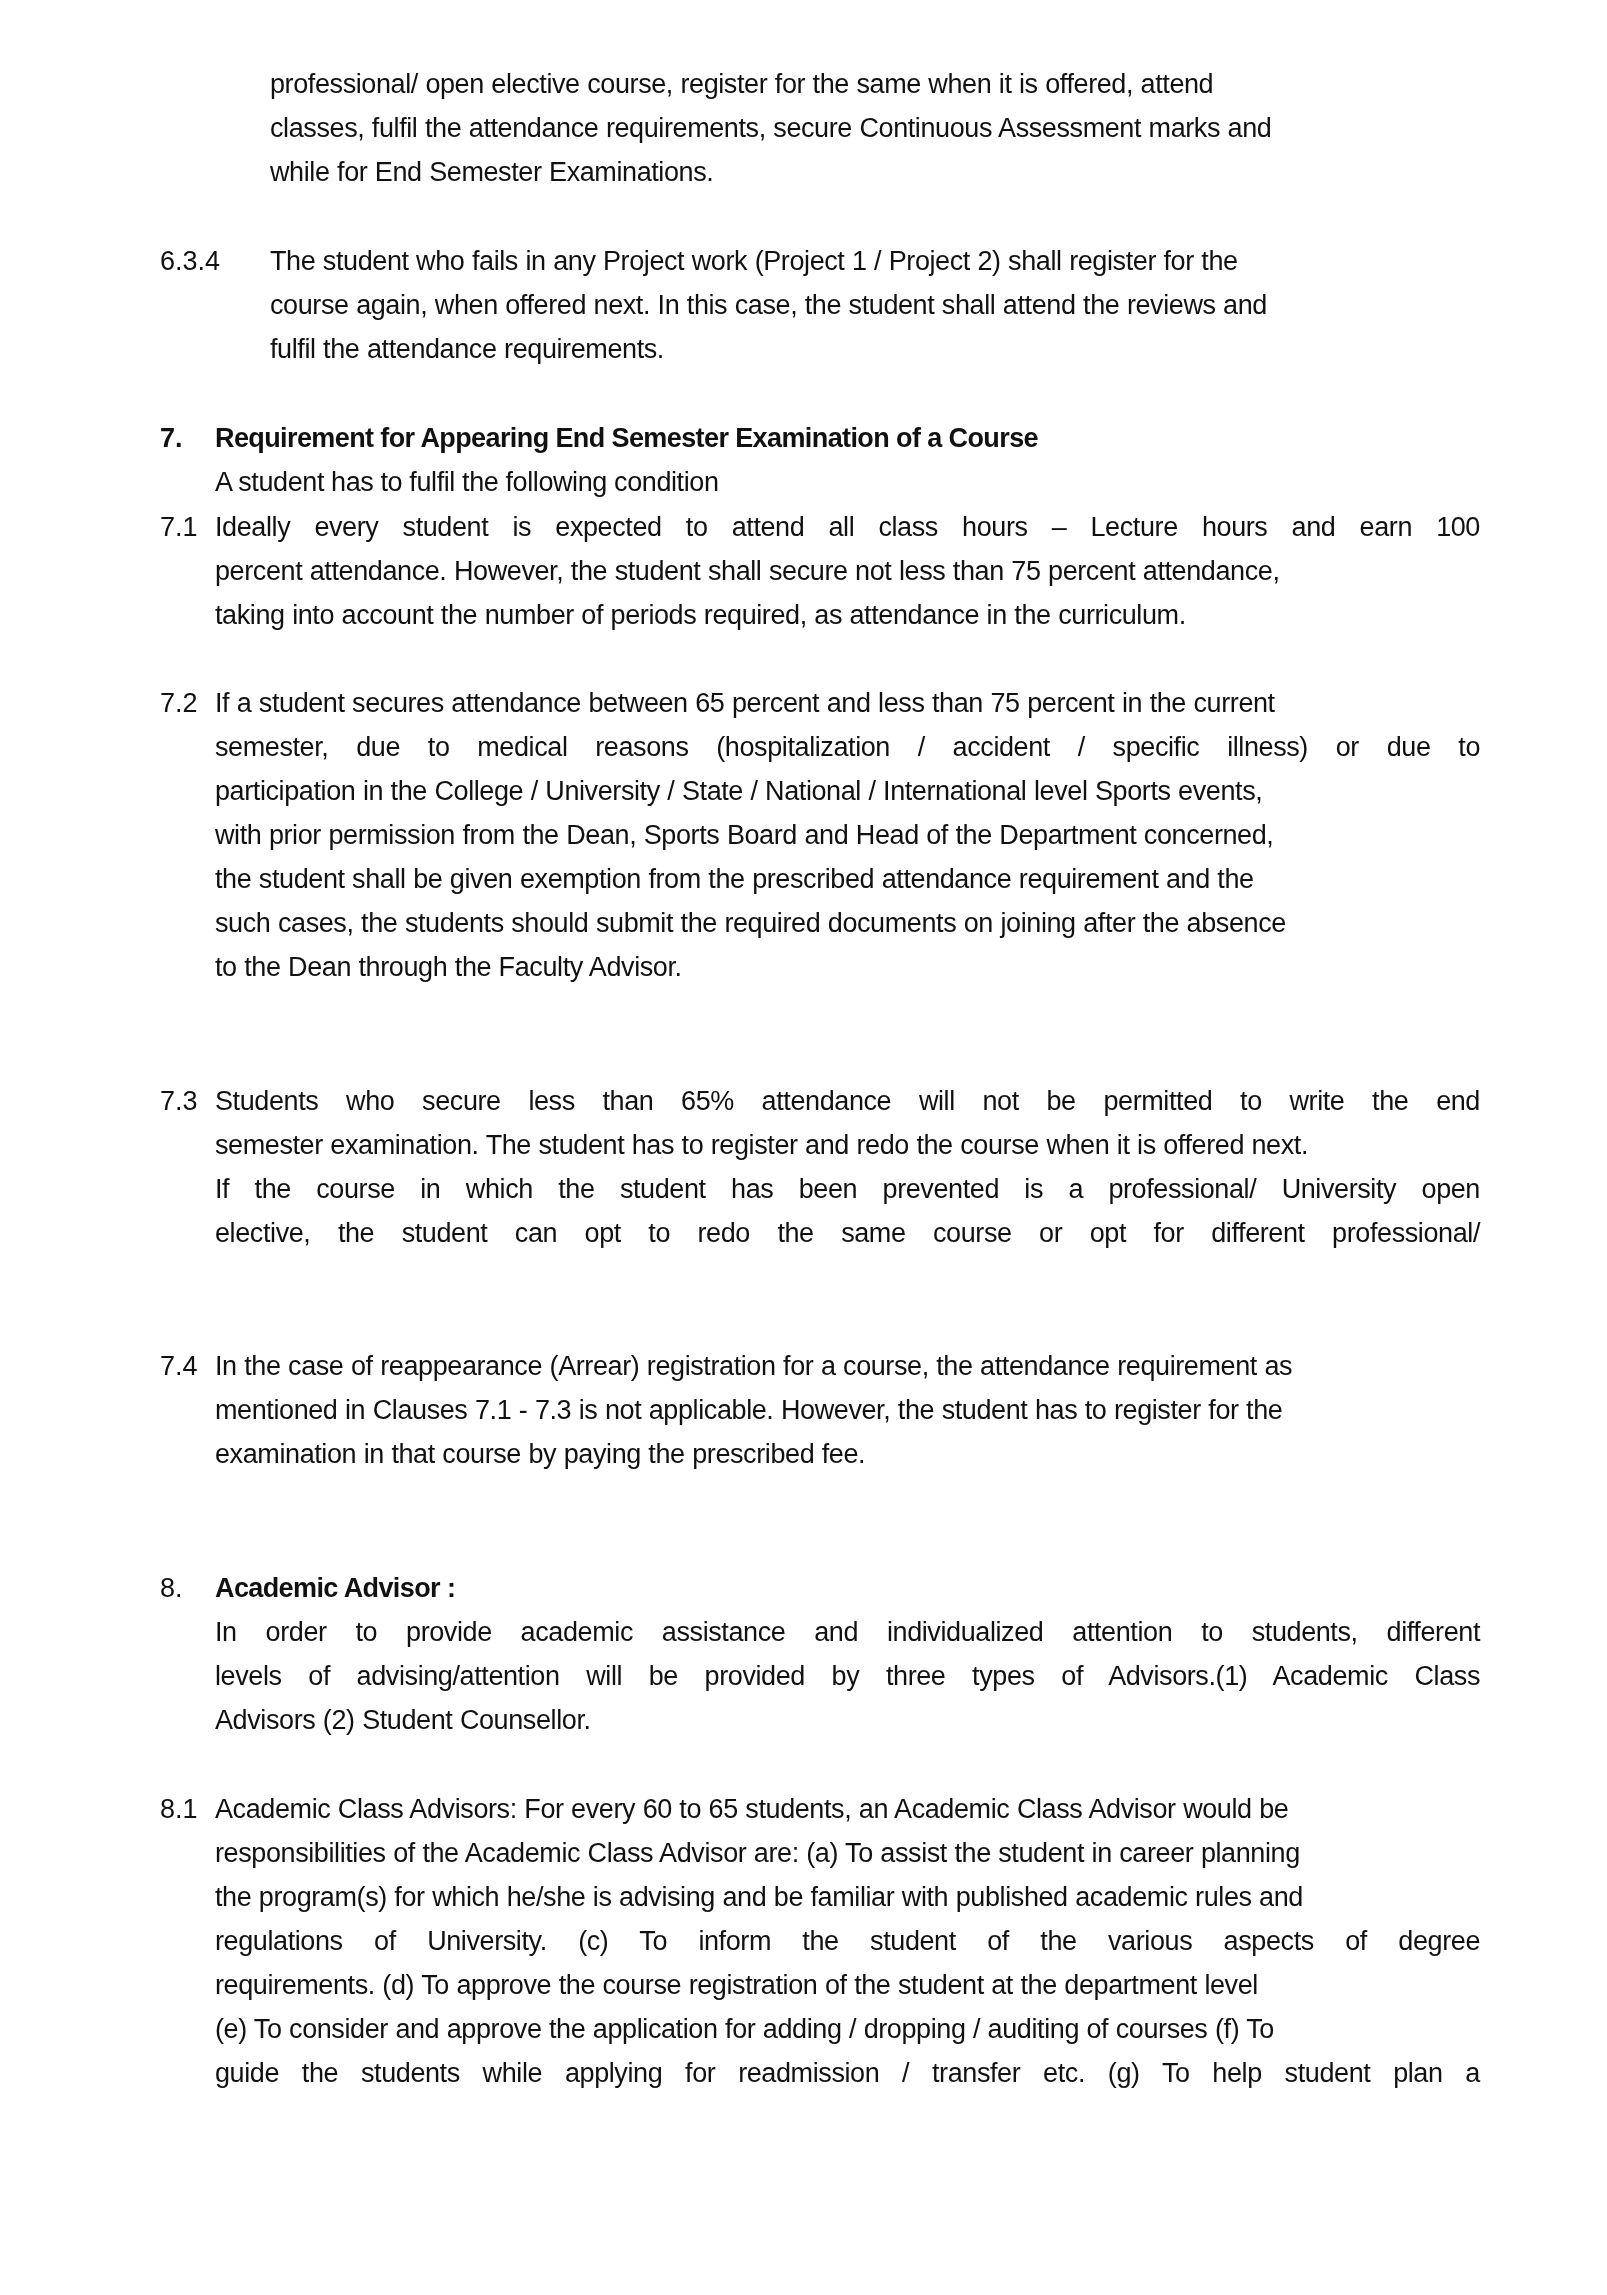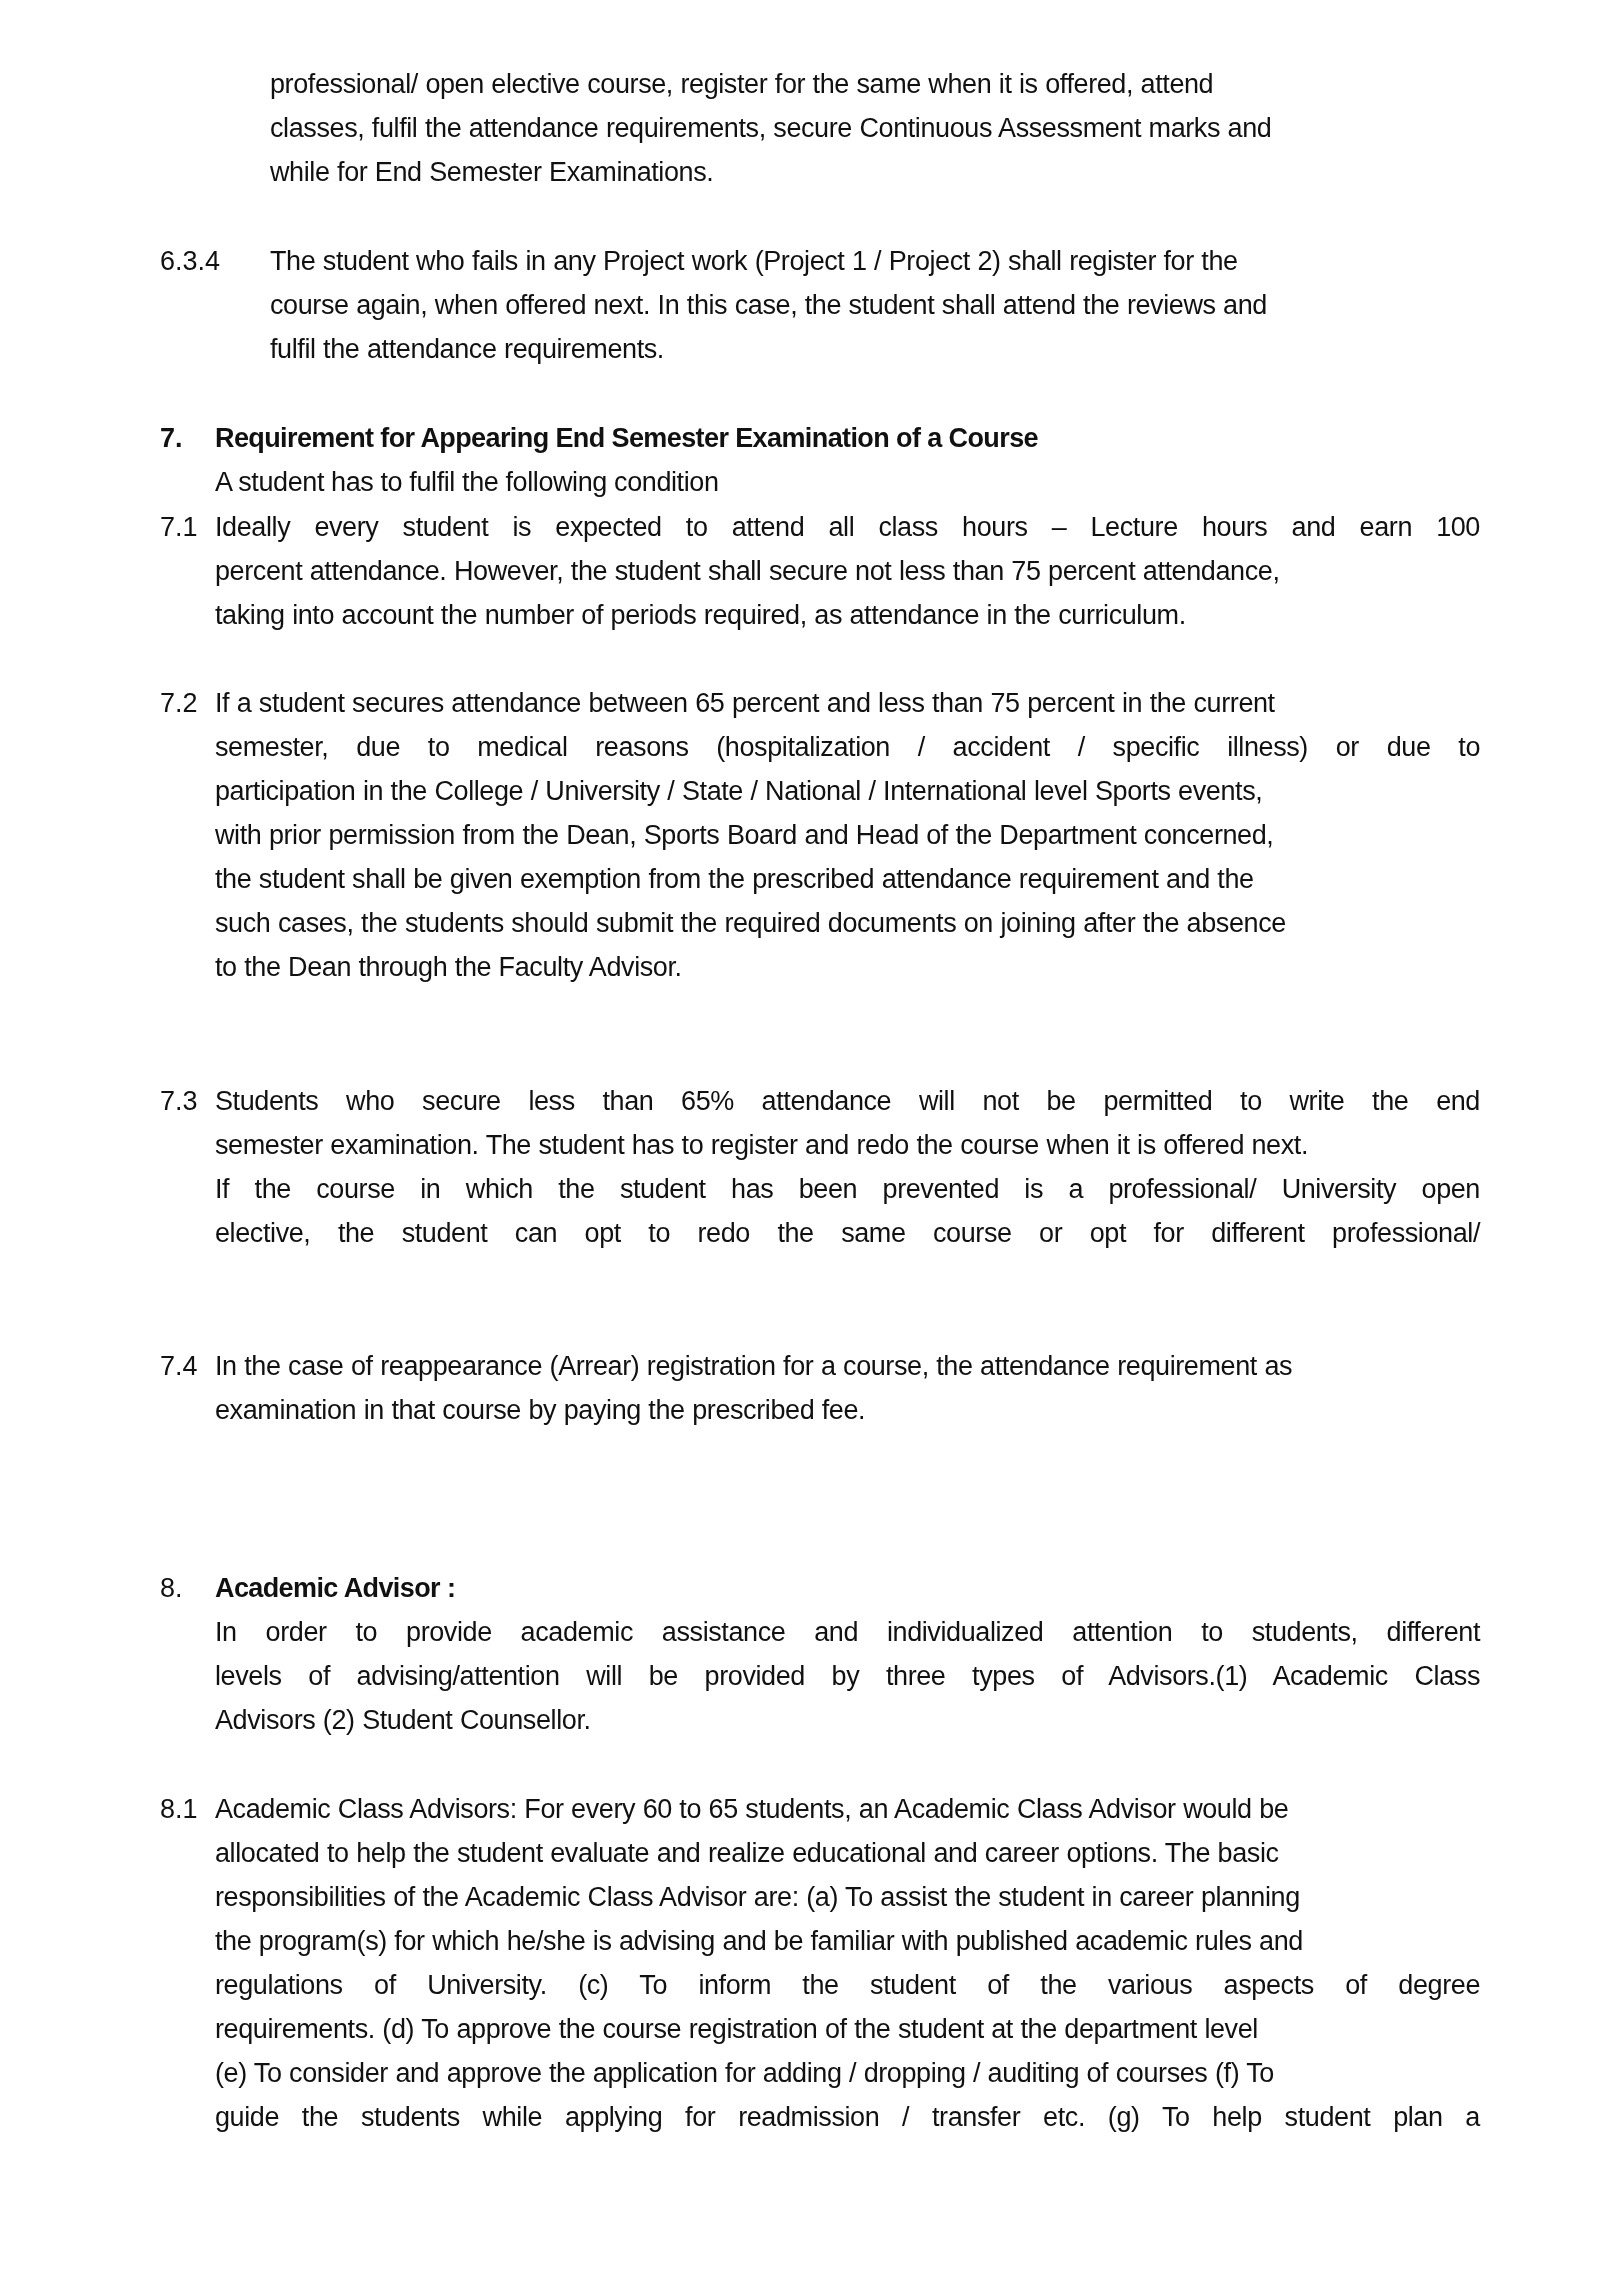--- a/index.html
+++ b/index.html
@@ -60,35 +60,35 @@
   <div class="txt" style="left:215px; top:1079px; width:1265px;">
     <span class="just">Students who secure less than 65% attendance will not be permitted to write the end</span>
     <span class="line" style="display: block;">semester examination. The student has to register and redo the course when it is offered next.</span>
     <span class="just">If the course in which the student has been prevented is a professional/ University open</span>
     <span class="just">elective, the student can opt to redo the same course or opt for different professional/</span>
   </div>
 
   <div class="num" style="left:160px; top:1344px;">7.4</div>
   <div class="txt" style="left:215px; top:1344px; width:1265px;">
     <span class="line" style="display: block;">In the case of reappearance (Arrear) registration for a course, the attendance requirement as</span>
+    <span class="line" style="display: block;">mentioned in Clauses 7.1 - 7.3 is not applicable. However, the student has to register for the</span>
     <span class="line" style="display: block;">examination in that course by paying the prescribed fee.</span>
   </div>
 
   <div class="num" style="left:160px; top:1566px;">8.</div>
   <div class="num bold" style="left:215px; top:1566px; letter-spacing:-0.6px;">Academic Advisor :</div>
   <div class="txt" style="left:215px; top:1610px; width:1265px;">
     <span class="just">In order to provide academic assistance and individualized attention to students, different</span>
     <span class="just">levels of advising/attention will be provided by three types of Advisors.(1) Academic Class</span>
     <span class="line" style="display: block;">Advisors (2) Student Counsellor.</span>
   </div>
 
   <div class="num" style="left:160px; top:1787px;">8.1</div>
   <div class="txt" style="left:215px; top:1787px; width:1265px;">
     <span class="line" style="display: block;">Academic Class Advisors: For every 60 to 65 students, an Academic Class Advisor would be</span>
-    <span class="line" style="display: block;">allocated to help the student evaluate and realize educational and career options. The basic</span>
     <span class="line" style="display: block;">responsibilities of the Academic Class Advisor are: (a) To assist the student in career planning</span>
     <span class="line" style="display: block;">the program(s) for which he/she is advising and be familiar with published academic rules and</span>
     <span class="just">regulations of University. (c) To inform the student of the various aspects of degree</span>
     <span class="line" style="display: block;">requirements. (d) To approve the course registration of the student at the department level</span>
     <span class="line" style="display: block;">(e) To consider and approve the application for adding / dropping / auditing of courses (f) To</span>
     <span class="just">guide the students while applying for readmission / transfer etc. (g) To help student plan a</span>
   </div>
 
 </div>
 

